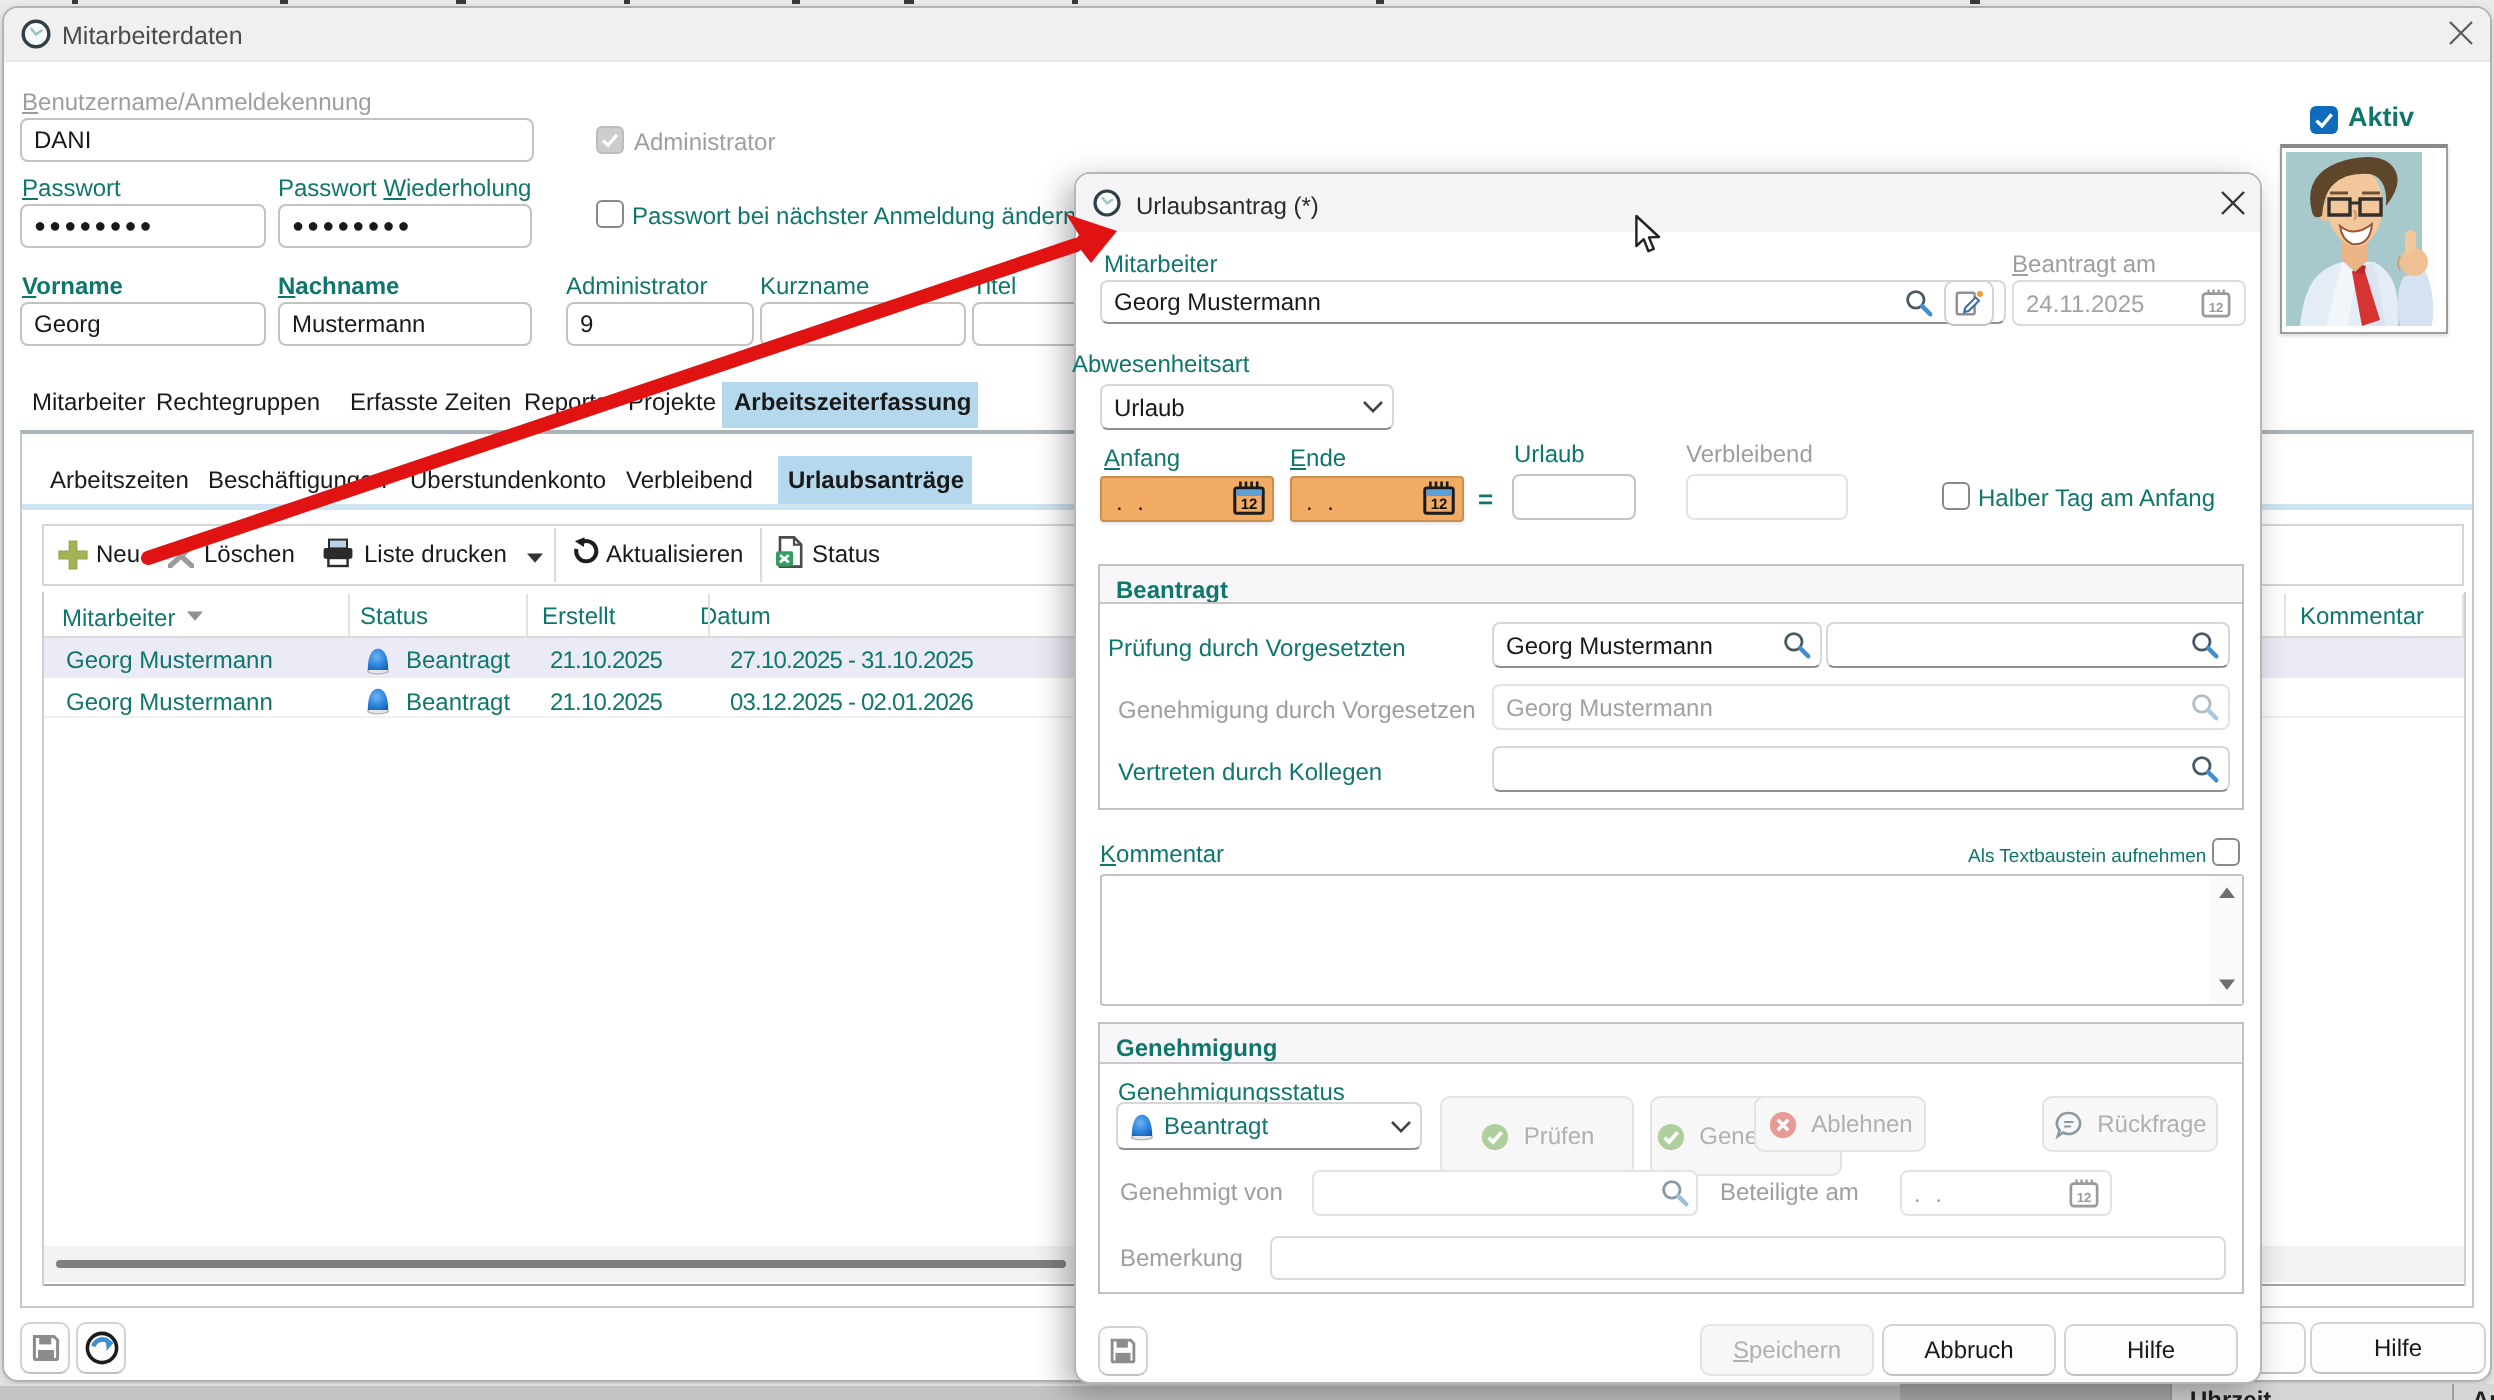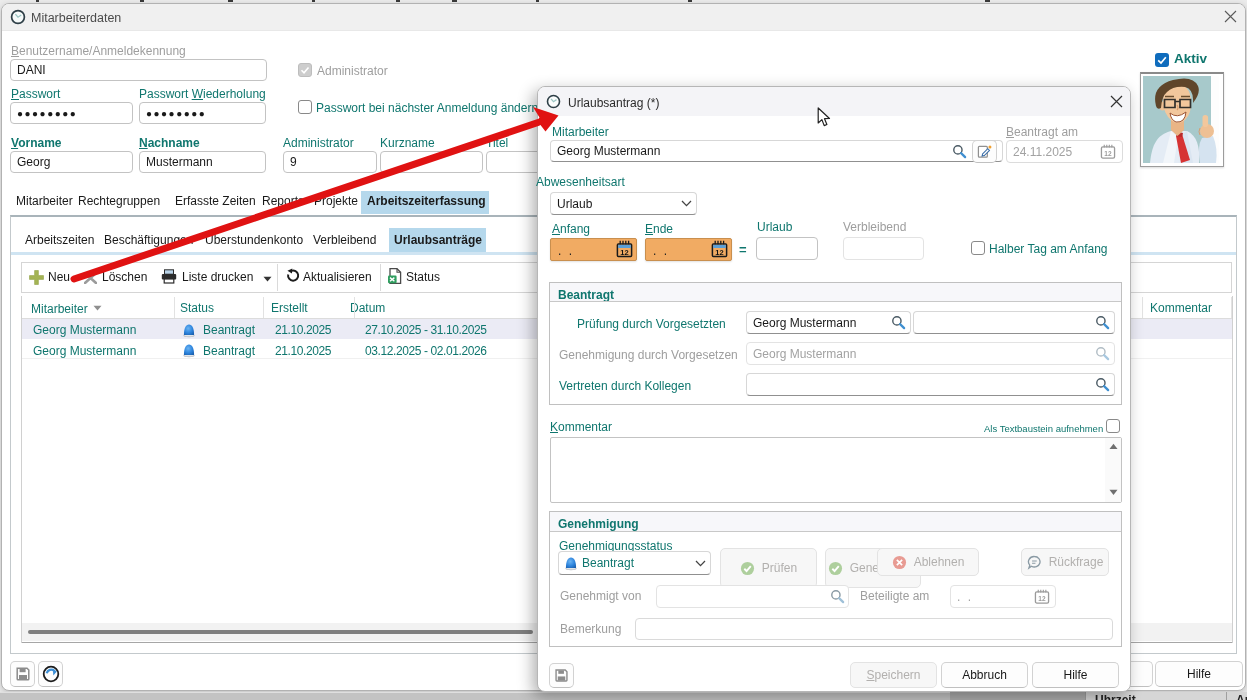--- a/index.html
+++ b/index.html
@@ -334,21 +334,21 @@
 <div class="fld" style="left:756px;top:237px;width:62px;height:23px"></div>
 <div class="lbl gray" style="left:843px;top:220px;font-size:12px">Verbleibend</div>
 <div class="fldd" style="left:843px;top:237px;width:81px;height:23px"></div>
 <div class="cb" style="left:971px;top:241px"></div>
 <div class="lbl" style="left:989px;top:242px;font-size:12px">Halber Tag am Anfang</div>
 
 <div class="a" style="left:549px;top:282px;width:573px;height:123px;border:1px solid #c0c0c0"></div>
 <div class="a" style="left:550px;top:283px;width:571px;height:18px;background:#f7f7fa"></div>
 <div class="lbl b" style="left:558px;top:288px;font-size:12px">Beantragt</div>
 <div class="a" style="left:550px;top:301px;width:571px;height:1px;background:#c8c8c8"></div>
-<div class="lbl" style="left:577px;top:317px;font-size:12px">Prüfung durch Vorgesetzten</div>
+<div class="lbl" style="left:554px;top:317px;font-size:12px">Prüfung durch Vorgesetzten</div>
 <div class="fld2" style="left:746px;top:311px;width:165px;height:23px">Georg Mustermann</div>
 <div class="ico" id="mag2" style="left:891px;top:315px">
     <svg width="15" height="15" viewBox="0 0 16 16">
       <circle cx="6.3" cy="6.3" r="4.4" fill="none" stroke="#4a5a64" stroke-width="1.5"></circle>
       <path d="M9.7 9.7 L14 14" stroke="#3f8fd0" stroke-width="2.4" stroke-linecap="round"></path>
     </svg>
   </div>
 <div class="fld2" style="left:913px;top:311px;width:202px;height:23px"></div>
 <div class="ico" id="mag3" style="left:1095px;top:315px">
     <svg width="15" height="15" viewBox="0 0 16 16">
@@ -420,21 +420,21 @@
         <circle cx="8" cy="8" r="7" fill="#aecf9d"></circle>
         <path d="M4.6 8.3 L7 10.7 L11.5 5.5" stroke="#fff" stroke-width="2" fill="none"></path>
       </svg>
     </span>Prüfen</div>
 <div class="btn dis" style="left:825px;top:548px;width:96px;height:40px"><span class="ico" style="position:static;margin-right:7px" id="chk2">
       <svg width="15" height="15" viewBox="0 0 16 16">
         <circle cx="8" cy="8" r="7" fill="#aecf9d"></circle>
         <path d="M4.6 8.3 L7 10.7 L11.5 5.5" stroke="#fff" stroke-width="2" fill="none"></path>
       </svg>
     </span>Genehmigen</div>
-<div class="btn dis" style="left:877px;top:548px;width:102px;height:28px"><span class="ico" style="position:static;margin-right:7px" id="xic">
+<div class="btn dis" style="left:877px;top:548px;width:86px;height:28px"><span class="ico" style="position:static;margin-right:7px" id="xic">
       <svg width="15" height="15" viewBox="0 0 16 16">
         <circle cx="8" cy="8" r="7" fill="#e89b93"></circle>
         <path d="M5.2 5.2 L10.8 10.8 M10.8 5.2 L5.2 10.8" stroke="#fff" stroke-width="1.8"></path>
       </svg>
     </span>Ablehnen</div>
 <div class="btn dis" style="left:1021px;top:548px;width:88px;height:28px"><span class="ico" style="position:static;margin-right:7px" id="bub">
       <svg width="15" height="15" viewBox="0 0 16 16">
         <path d="M8 1.6 a6 5.6 0 1 1-3.2 10.4 L2 14 l1-3.2 A6 5.6 0 0 1 8 1.6Z" fill="none" stroke="#8a9aa4" stroke-width="1.4"></path>
         <path d="M5.4 6.4 h5 M5.4 8.8 h3.6" stroke="#8a9aa4" stroke-width="1.1"></path>
       </svg>

